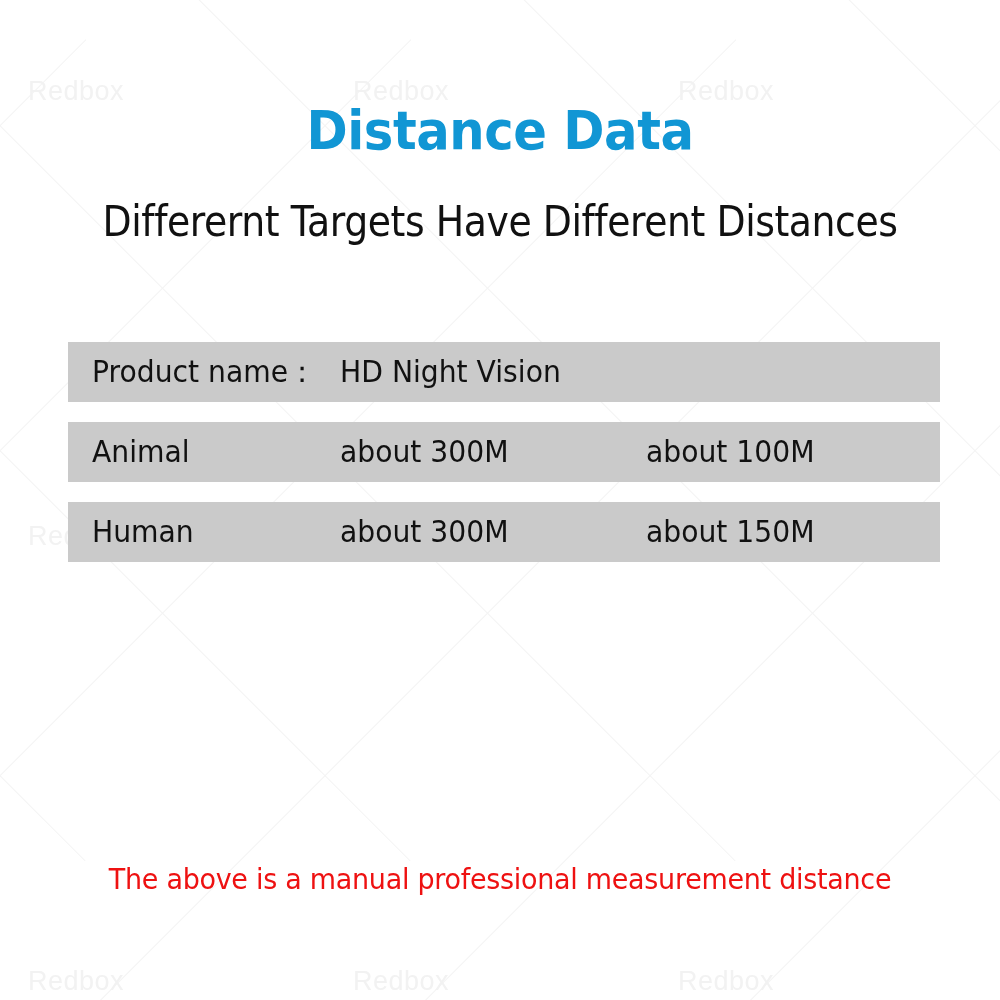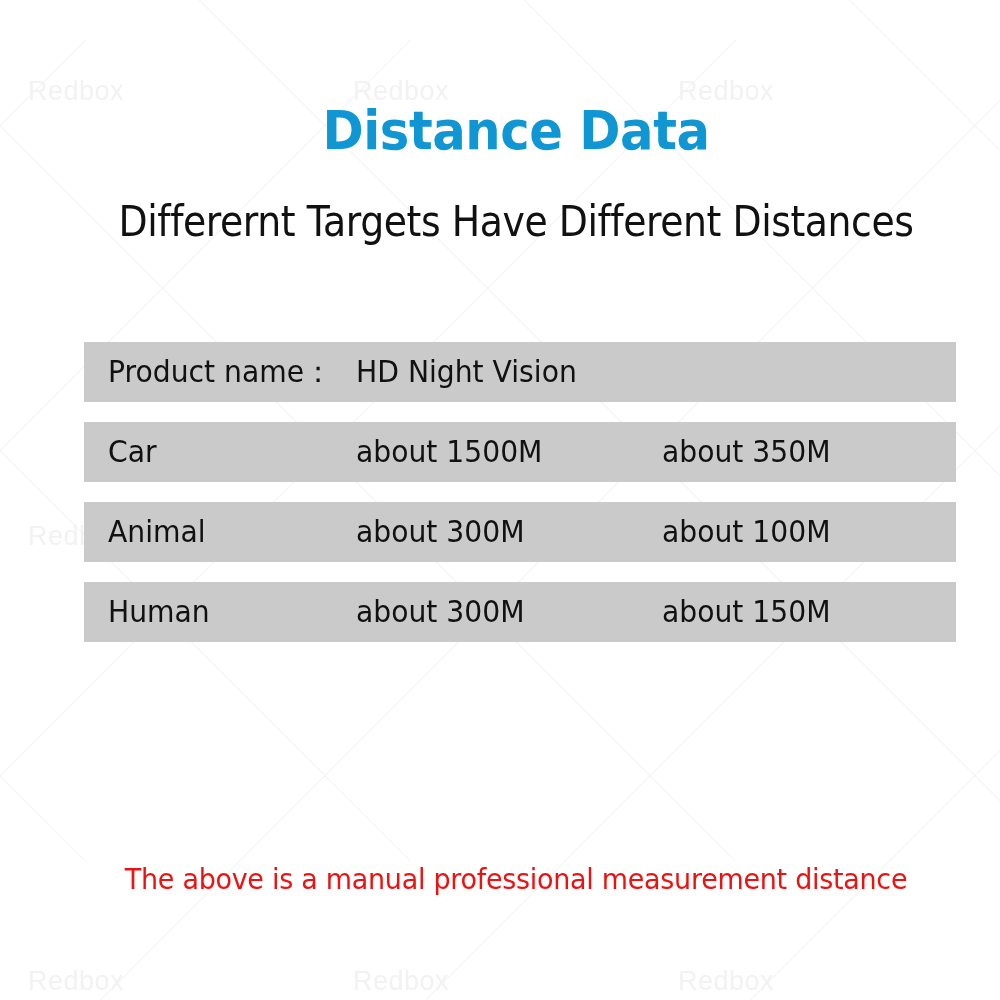--- a/index.html
+++ b/index.html
@@ -35,21 +35,21 @@
   .wm-line {
     position: absolute;
     background: #f4f4f4;
     height: 1px;
     transform-origin: 0 0;
   }
 
   
   #page {
     position: absolute;
-    left: 16px; top: 0;
+    left: 0; top: 0;
     width: 836px;
     height: 1000px;
     z-index: 2;
   }
 
   #main-title {
     position: absolute;
     left: 0;
     top: 102px;
     width: 1000px;
@@ -179,25 +179,20 @@
 
   <div id="spec-table">
 
     <div class="spec-row">
       <span class="cell prod-label">Product name：</span>
       <span class="cell prod-value">HD Night Vision</span>
     </div>
 
 
 
-    <div class="spec-row">
-      <span class="cell col-1">Car</span>
-      <span class="cell col-2">about 1500M</span>
-      <span class="cell col-3">about 350M</span>
-    </div>
 
     <div class="spec-row">
       <span class="cell col-1">Animal</span>
       <span class="cell col-2">about 300M</span>
       <span class="cell col-3">about 100M</span>
     </div>
 
     <div class="spec-row">
       <span class="cell col-1">Human</span>
       <span class="cell col-2">about 300M</span>

